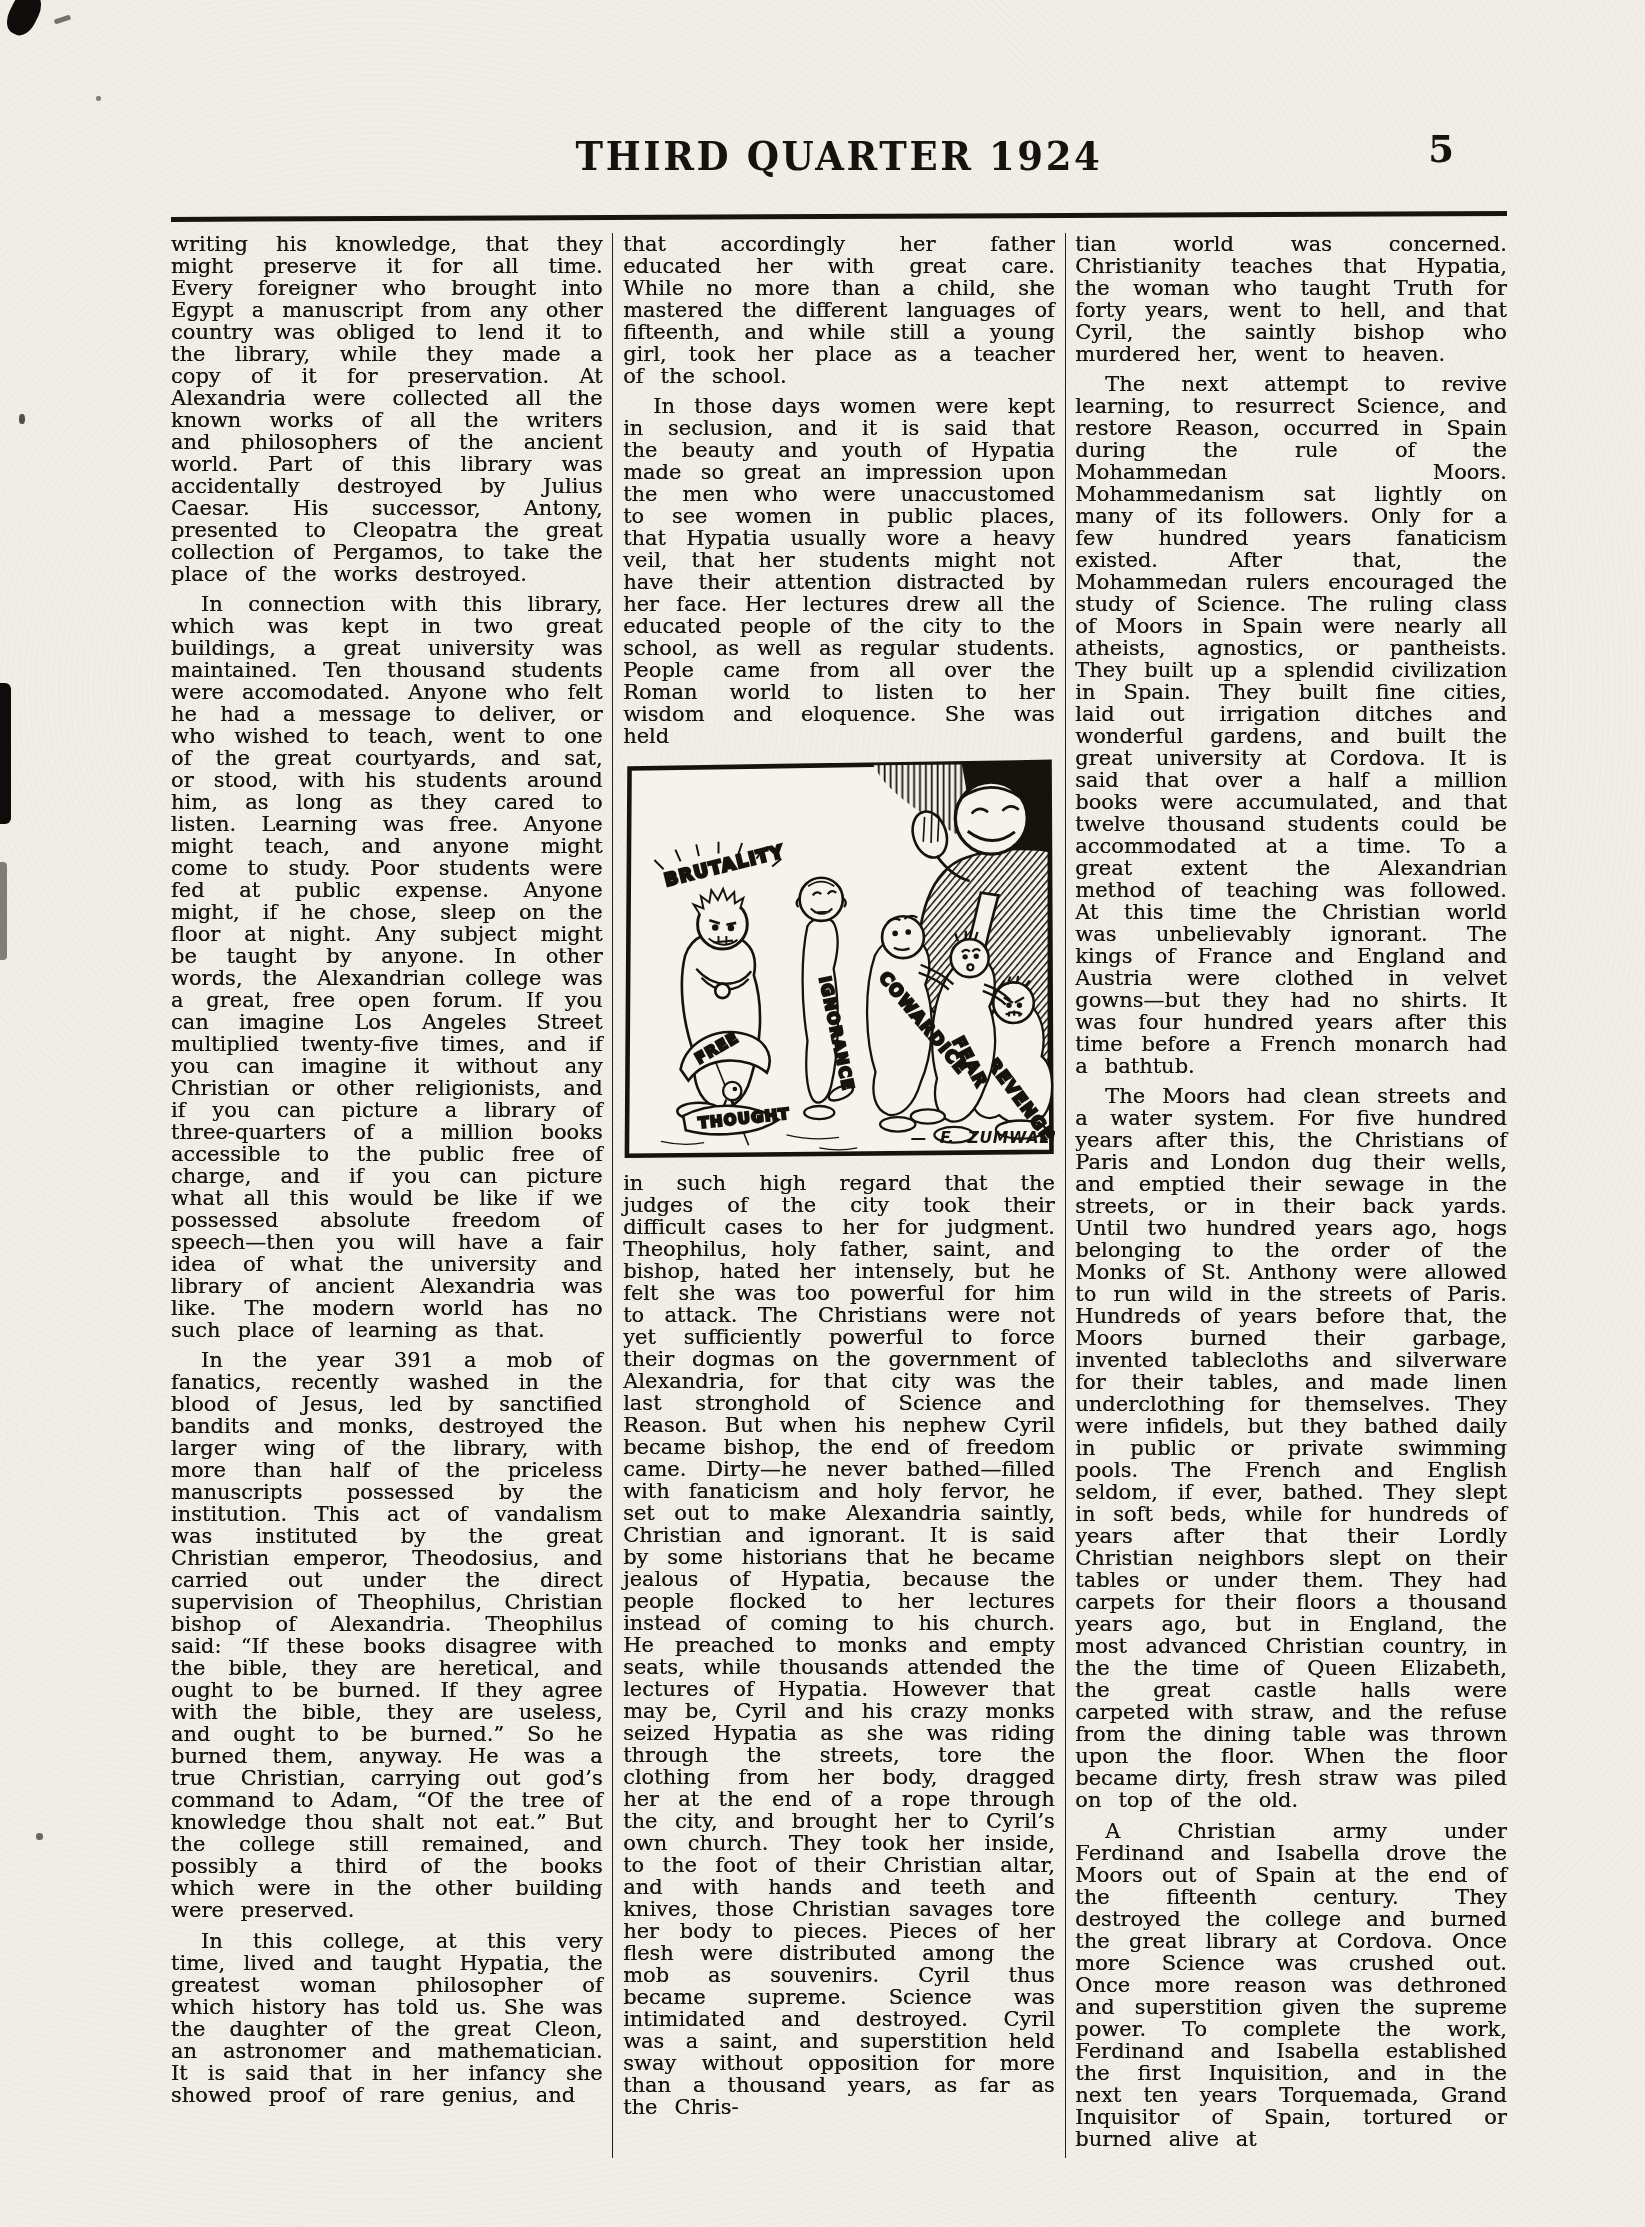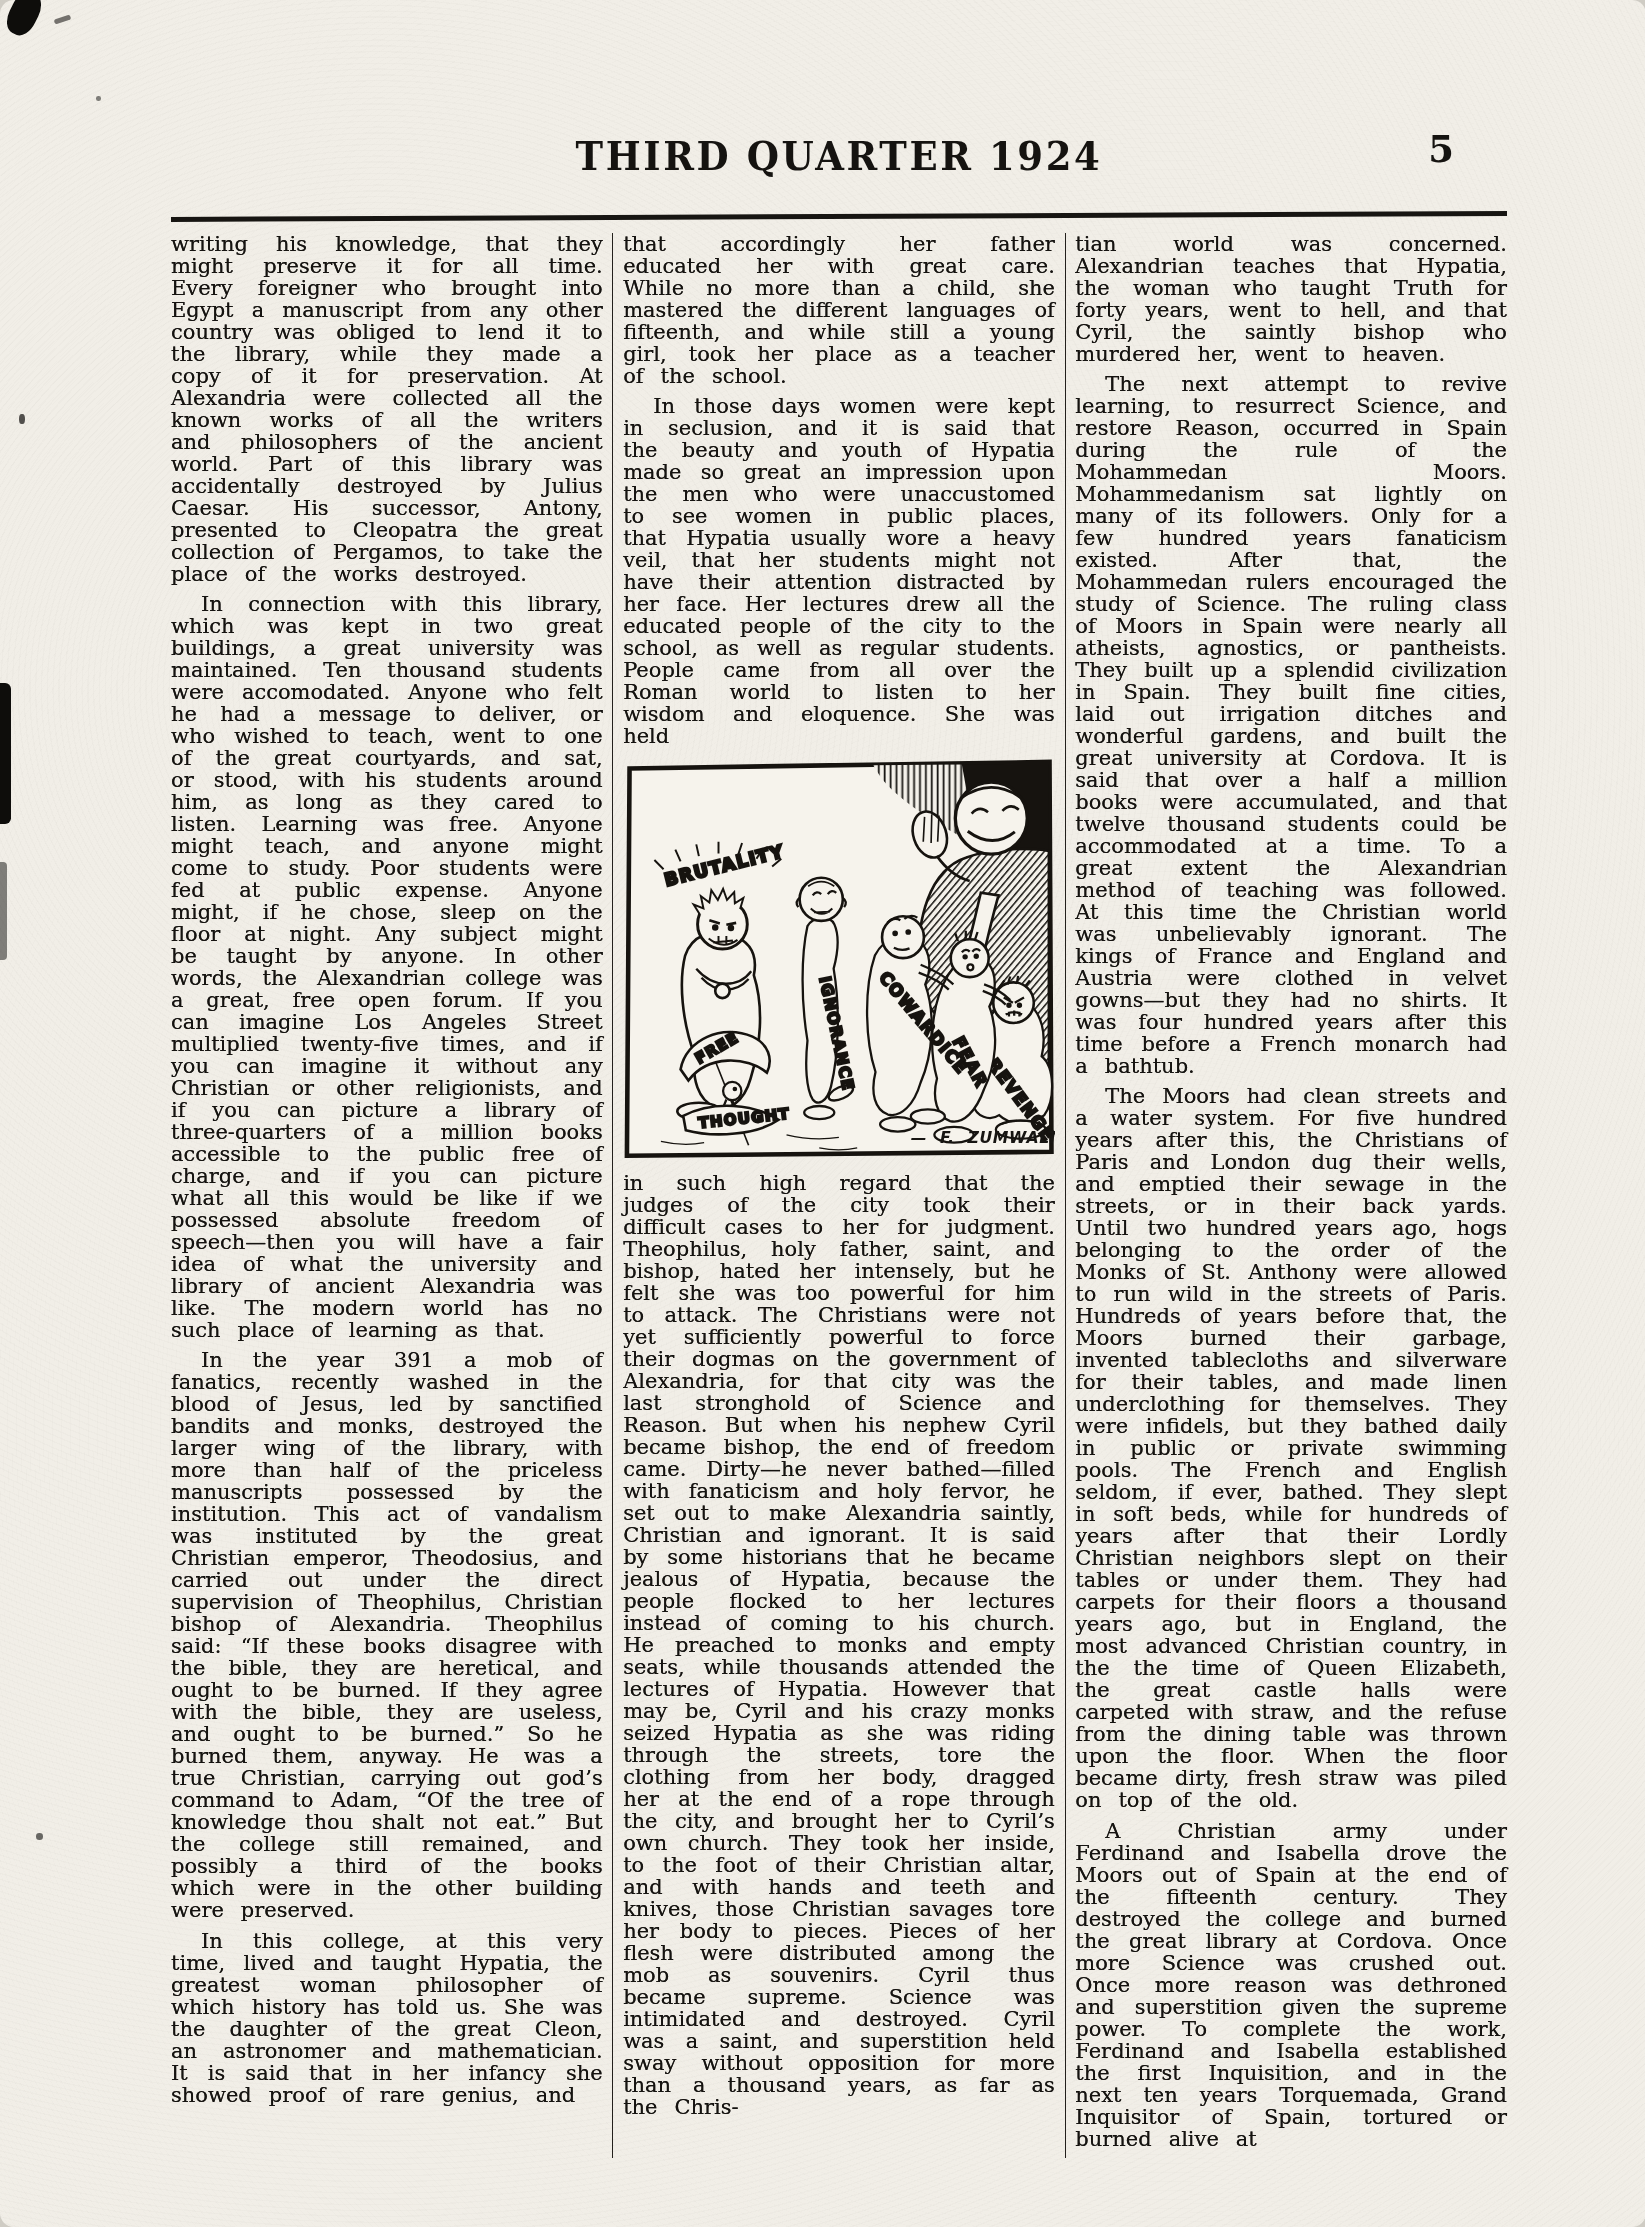--- a/index.html
+++ b/index.html
@@ -6,21 +6,20 @@
   .page{
     position:relative;
     width:1646px;height:2227px;
     background:#f1eee7;
     background-image:
       repeating-radial-gradient(circle at 23% 31%, rgba(60,55,45,0.018) 0 1.3px, transparent 1.3px 5.8px),
       repeating-radial-gradient(circle at 71% 64%, rgba(60,55,45,0.015) 0 0.6px, transparent 0.6px 4.5px);
     color:#151310;
     font-family:"DejaVu Serif","Liberation Serif",serif;
     overflow:hidden;
-    border-radius:14px;
   }
   .content{position:absolute;left:171px;top:108px;width:1336px;}
   .masthead{position:relative;height:97px;}
   .masthead .title{
     text-align:center;font-weight:bold;font-size:37px;letter-spacing:2.6px;
     padding-top:24.5px;transform:scaleY(1.06);
   }
   .masthead .pagenum{
     position:absolute;right:53px;top:19.4px;font-weight:bold;font-size:37px;
   }
@@ -196,21 +195,21 @@
             <path d="M58 586 q34 8 66 2 M250 576 q40 10 80 4 M300 596 q30 6 58 0" stroke="#16130f" stroke-width="2" fill="none"></path>
 
             <text class="sig" font-size="24" letter-spacing="1" x="440" y="589">— F. ZUMWALT —</text>
           </svg>
         </figure>
 
         <p class="noindent">in such high regard that the judges of the city took their difficult cases to her for judgment. Theophilus, holy father, saint, and bishop, hated her intensely, but he felt she was too powerful for him to attack. The Christians were not yet sufficiently powerful to force their dogmas on the government of Alexandria, for that city was the last stronghold of Science and Reason. But when his nephew Cyril became bishop, the end of freedom came. Dirty—he never bathed—filled with fanaticism and holy fervor, he set out to make Alexandria saintly, Christian and ignorant. It is said by some historians that he became jealous of Hypatia, because the people flocked to her lectures instead of coming to his church. He preached to monks and empty seats, while thousands attended the lectures of Hypatia. However that may be, Cyril and his crazy monks seized Hypatia as she was riding through the streets, tore the clothing from her body, dragged her at the end of a rope through the city, and brought her to Cyril’s own church. They took her inside, to the foot of their Christian altar, and with hands and teeth and knives, those Christian savages tore her body to pieces. Pieces of her flesh were distributed among the mob as souvenirs. Cyril thus became supreme. Science was intimidated and destroyed. Cyril was a saint, and superstition held sway without opposition for more than a thousand years, as far as the Chris-</p>
       </div>
 
       <div class="col col-last">
-        <p class="noindent">tian world was concerned. Alexandrian teaches that Hypatia, the woman who taught Truth for forty years, went to hell, and that Cyril, the saintly bishop who murdered her, went to heaven.</p>
+        <p class="noindent">tian world was concerned. Christianity teaches that Hypatia, the woman who taught Truth for forty years, went to hell, and that Cyril, the saintly bishop who murdered her, went to heaven.</p>
         <p>The next attempt to revive learning, to resurrect Science, and restore Reason, occurred in Spain during the rule of the Mohammedan Moors. Mohammedanism sat lightly on many of its followers. Only for a few hundred years fanaticism existed. After that, the Mohammedan rulers encouraged the study of Science. The ruling class of Moors in Spain were nearly all atheists, agnostics, or pantheists. They built up a splendid civilization in Spain. They built fine cities, laid out irrigation ditches and wonderful gardens, and built the great university at Cordova. It is said that over a half a million books were accumulated, and that twelve thousand students could be accommodated at a time. To a great extent the Alexandrian method of teaching was followed. At this time the Christian world was unbelievably ignorant. The kings of France and England and Austria were clothed in velvet gowns—but they had no shirts. It was four hundred years after this time before a French monarch had a bathtub.</p>
         <p>The Moors had clean streets and a water system. For five hundred years after this, the Christians of Paris and London dug their wells, and emptied their sewage in the streets, or in their back yards. Until two hundred years ago, hogs belonging to the order of the Monks of St. Anthony were allowed to run wild in the streets of Paris. Hundreds of years before that, the Moors burned their garbage, invented tablecloths and silverware for their tables, and made linen underclothing for themselves. They were infidels, but they bathed daily in public or private swimming pools. The French and English seldom, if ever, bathed. They slept in soft beds, while for hundreds of years after that their Lordly Christian neighbors slept on their tables or under them. They had carpets for their floors a thousand years ago, but in England, the most advanced Christian country, in the the time of Queen Elizabeth, the great castle halls were carpeted with straw, and the refuse from the dining table was thrown upon the floor. When the floor became dirty, fresh straw was piled on top of the old.</p>
         <p>A Christian army under Ferdinand and Isabella drove the Moors out of Spain at the end of the fifteenth century. They destroyed the college and burned the great library at Cordova. Once more Science was crushed out. Once more reason was dethroned and superstition given the supreme power. To complete the work, Ferdinand and Isabella established the first Inquisition, and in the next ten years Torquemada, Grand Inquisitor of Spain, tortured or burned alive at</p>
       </div>
 
     </div>
   </div>
 </div>
 
 

